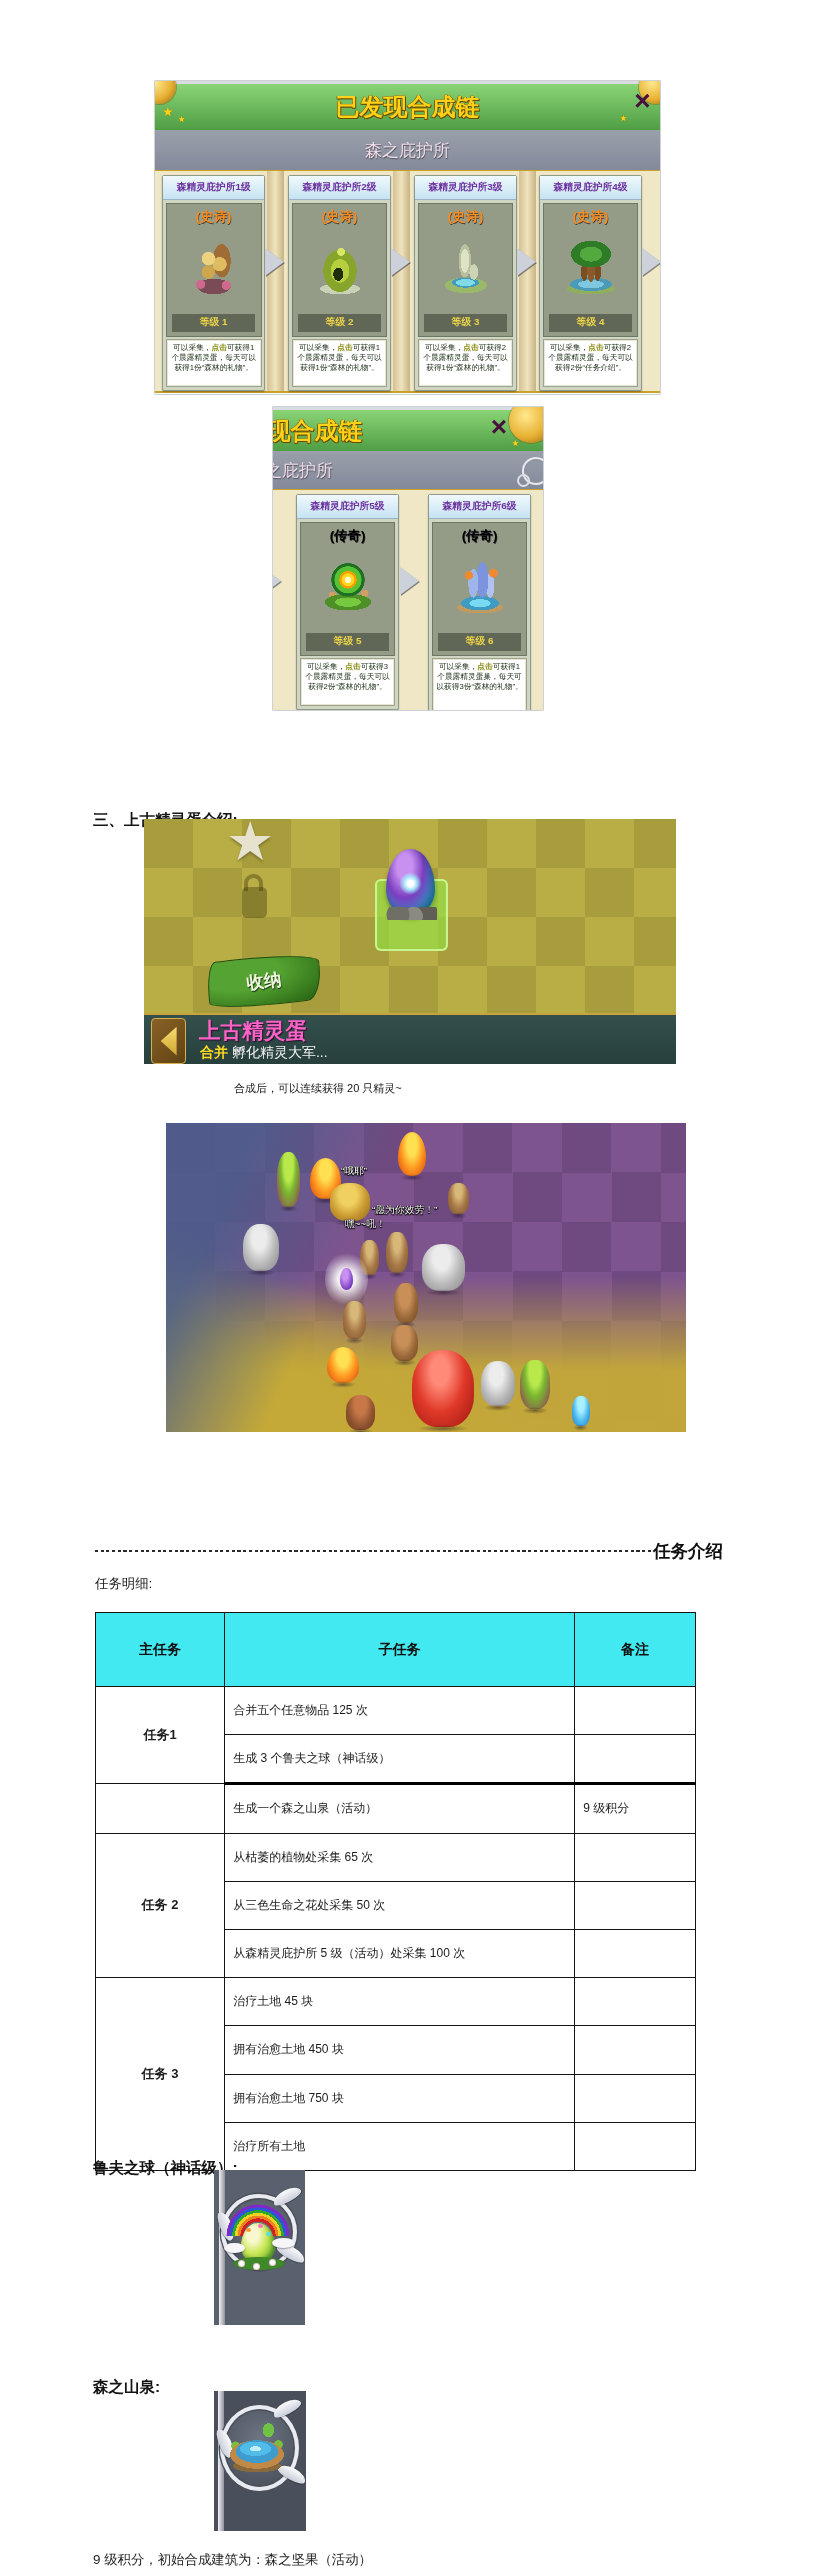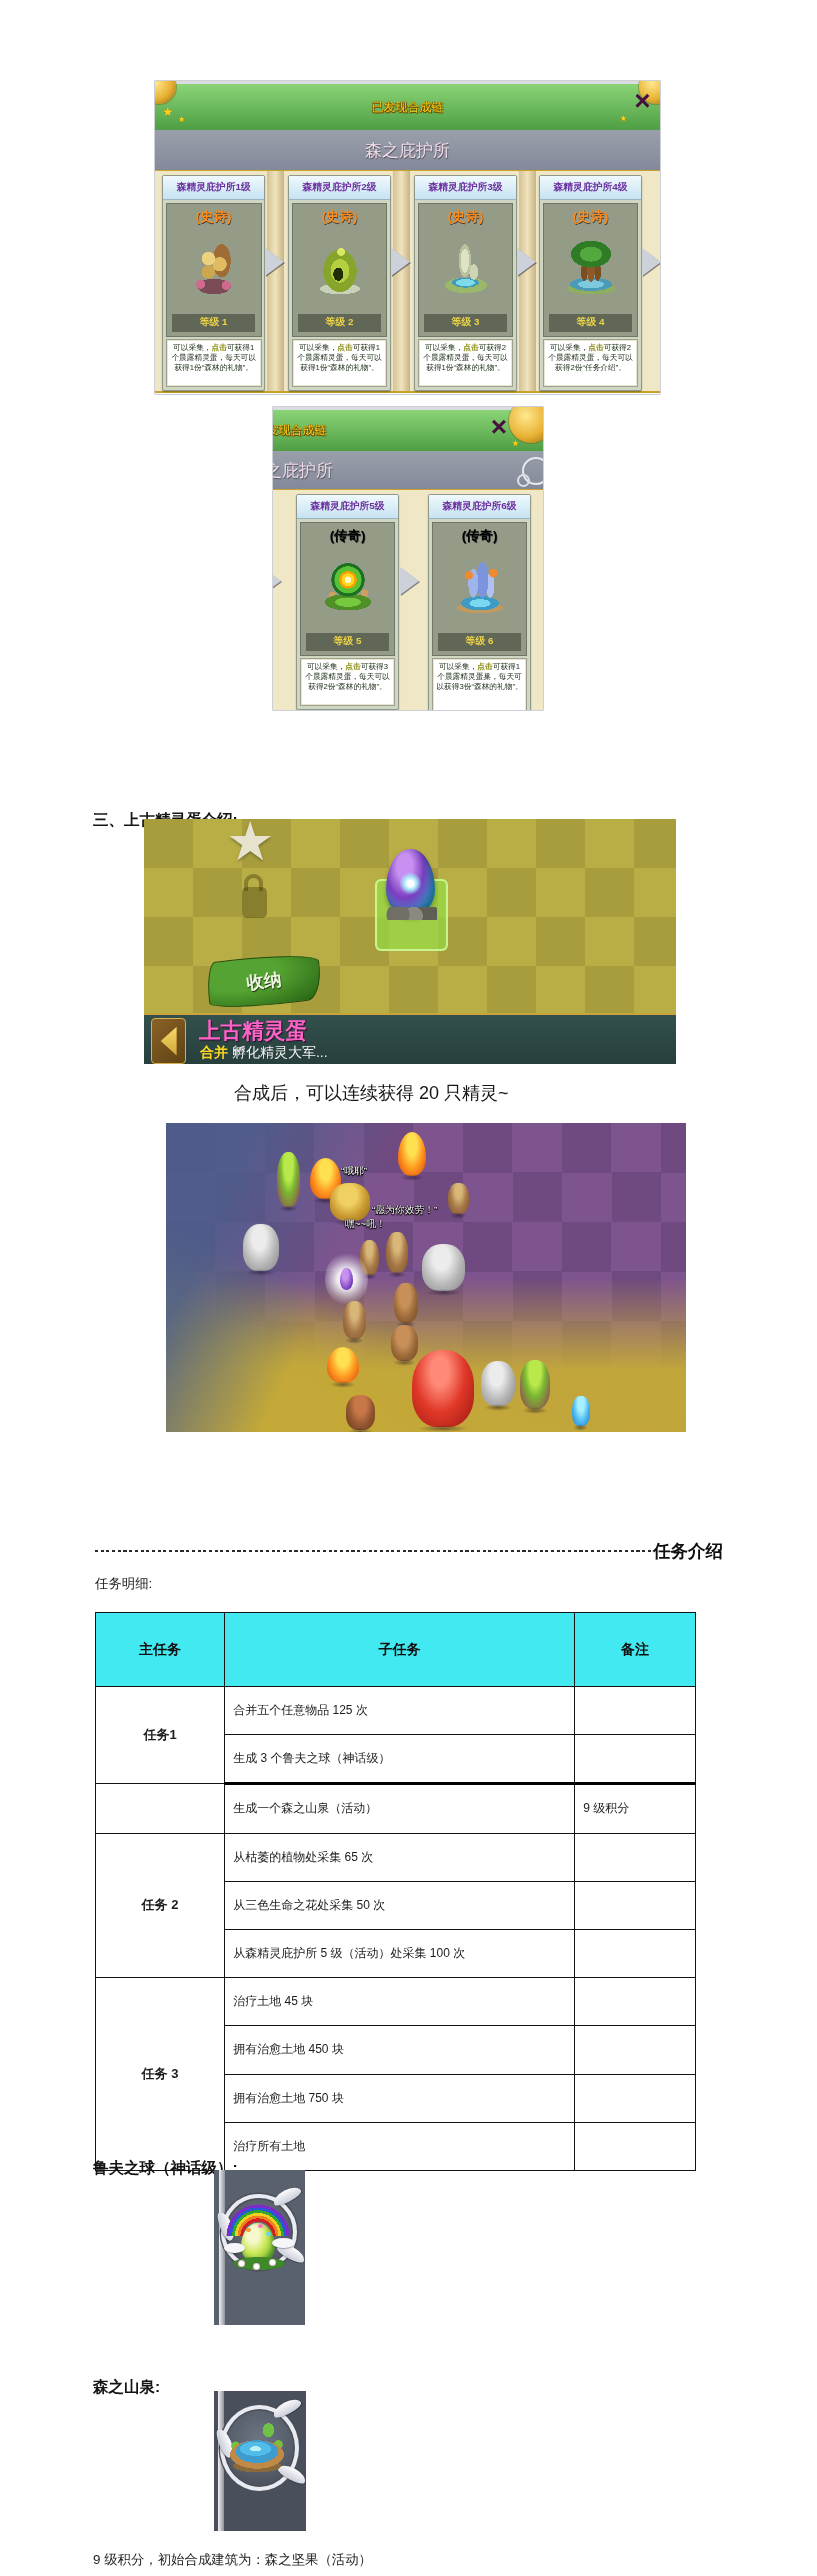--- a/index.html
+++ b/index.html
@@ -3,21 +3,21 @@
 <meta charset="utf-8">
 <style>
   html,body{margin:0;padding:0;}
   body{position:relative;width:818px;height:3677px;background:#ffffff;
        font-family:"Liberation Sans",sans-serif;overflow:hidden;}
 
   
   .popup{position:absolute;overflow:hidden;box-shadow:0 0 0 0.5px #9aa0a8;}
   .ph-green{position:relative;height:46px;background:linear-gradient(#8ad476,#4f9e44);
             border-top:3.1px solid #d9dde2;display:flex;align-items:center;justify-content:center;}
-  .ph-green .t{font-size:12px;font-weight:normal;color:#ffd21a;
+  .ph-green .t{font-size:24px;font-weight:bold;color:#ffd21a;
      text-shadow:1px 1px 0 #6a4a00,-0.5px -0.5px 0 #6a4a00,0.5px -0.5px 0 #6a4a00,-0.5px 0.5px 0 #6a4a00;}
   .ph-gray{position:relative;height:40px;background:linear-gradient(#9aa0aa,#83899a);
            display:flex;align-items:center;justify-content:center;}
   .ph-gray .t{font-size:17px;color:#f2dcE8;text-shadow:0.5px 1px 1px #4a4a52;}
   .p-body{position:relative;background:#efe7c6;border-top:1.5px solid #c9a22a;border-bottom:2.1px solid #c9a22a;}
   .close-x{position:absolute;top:3.1px;font-size:28px;font-weight:bold;color:#47103f;line-height:1;cursor:pointer;}
   .star-dec{position:absolute;color:#ffd21a;text-shadow:0 0 1px #8a6a00;}
   .bloom{position:absolute;width:34px;height:34px;border-radius:50%;
          background:radial-gradient(circle at 38% 38%,#ffe98e,#e8b133 55%,#9a6a10 95%);
          box-shadow:0 0 0 1px rgba(120,80,0,.4);}
@@ -192,21 +192,21 @@
       radial-gradient(circle at 50% 100%,transparent 0 32%,#d02020 32% 39%,#f08020 39% 45%,#f0d020 45% 51%,#30a830 51% 57%,#2858d8 57% 63%,#8028c8 63% 69%,transparent 70%);}
   .lufuegg{position:absolute;width:34px;height:41px;border-radius:50%/58% 58% 44% 44%;
       background:radial-gradient(ellipse at 35% 28%,#f8f8d0 0 18%,#cce858 45%,#8ac838 72%,#48a848);
       box-shadow:inset -2.1px -3.1px 5.2px rgba(20,80,20,.5);}
   .cloud{position:absolute;height:10.3px;border-radius:50%;background:#f6f6f8;box-shadow:0 1px 1.5px rgba(30,30,50,.4);}
   .flbase{position:absolute;height:13.4px;border-radius:50%;
       background:radial-gradient(ellipse,#3f8a28 0 60%,#2c6a1c 90%);}
   .fl{position:absolute;width:5.2px;height:5.2px;border-radius:50%;background:#fff;box-shadow:0 0 0 1px #f0c0e0;}
   .bfly{position:absolute;width:5.2px;height:4.1px;border-radius:50%;}
 
-  .shot-note{position:absolute;font-size:18px;color:#161616;white-space:nowrap;}
+  .shot-note{position:absolute;font-size:11px;color:#161616;white-space:nowrap;}
 </style>
 </head>
 <body>
 
 <div class="popup" style="left:155px;top:81px;width:505px;height:313px;">
   <div class="ph-green">
     <span class="t">已发现合成链</span>
     <span class="bloom" style="left:-13.4px;top:-14.4px;"></span>
     <span class="bloom" style="right:-13.4px;top:-14.4px;"></span>
     <span class="star-dec" style="left:7.2px;top:19.6px;font-size:12.4px;">★</span>

